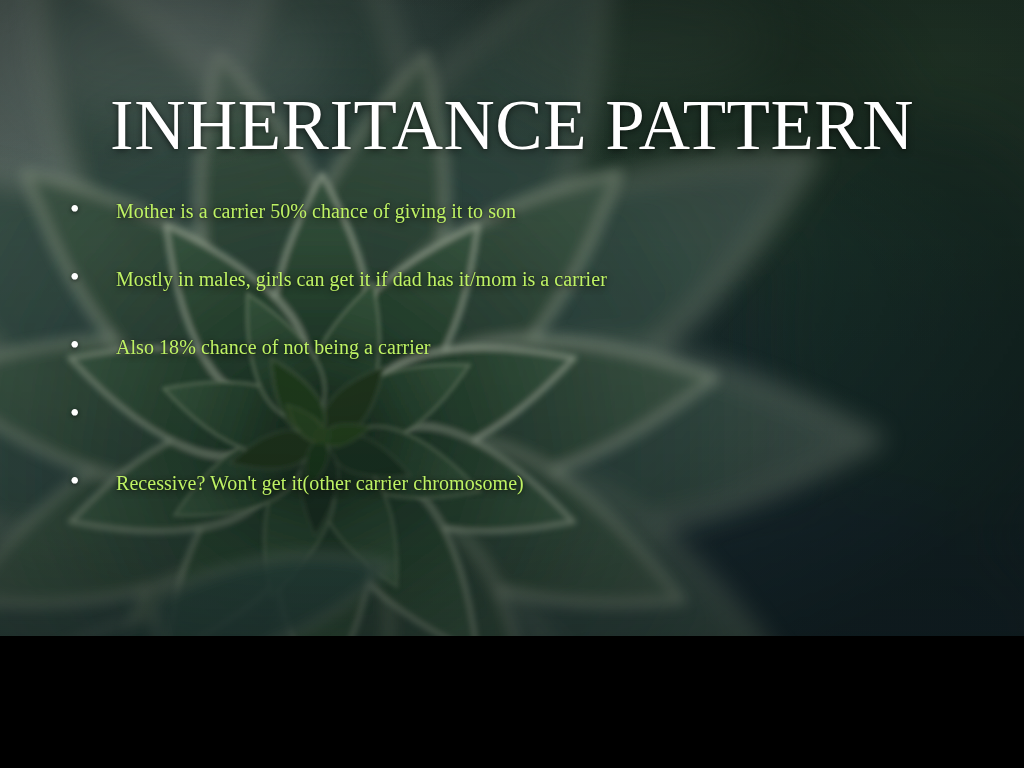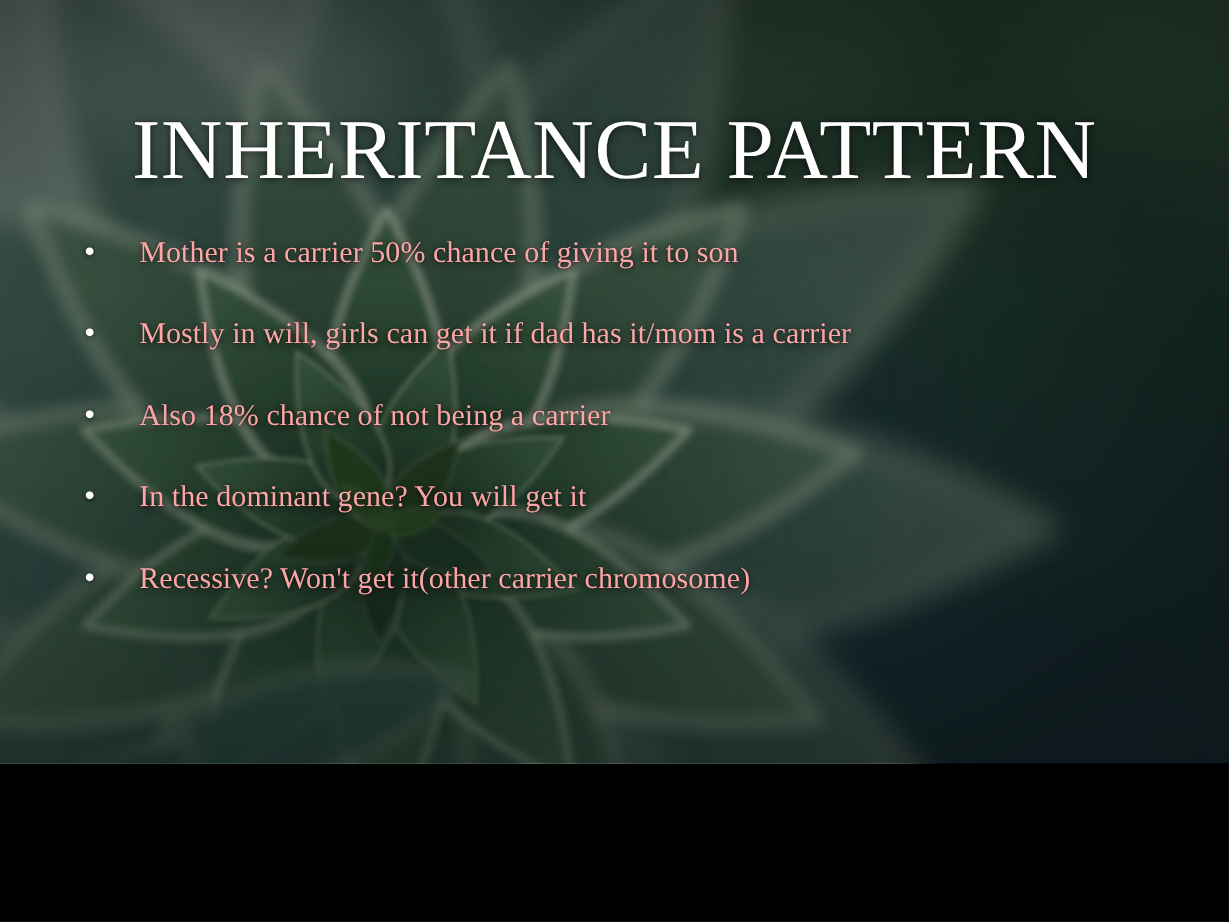--- a/index.html
+++ b/index.html
@@ -72,22 +72,22 @@
     flex: 0 0 54px;
     color: #ffffff;
     font-size: 27px;
     line-height: 1;
     text-align: left;
     padding-left: 8px;
     box-sizing: border-box;
     text-shadow: 0 1px 4px rgba(0,0,0,0.6);
   }
   .bullet-text {
-    color: #fca5a5;
-    font-size: 25px;
+    color: #bef264;
+    font-size: 20px;
     line-height: 1;
     letter-spacing: 0.05px;
     text-shadow: 0 2px 6px rgba(0,0,0,0.60), 0 0 2px rgba(0,0,0,0.40);
     white-space: nowrap;
   }
 </style>
 </head>
 <body>
 
 <div id="slide">
@@ -374,31 +374,30 @@
 
     <ul id="bullets" style="list-style:none;margin:0;padding:0;">
 
       <li class="bullet-row">
         <span class="bullet-dot">•</span>
         <span class="bullet-text">Mother is a carrier 50% chance of giving it to son</span>
       </li>
 
       <li class="bullet-row">
         <span class="bullet-dot">•</span>
-        <span class="bullet-text">Mostly in will, girls can get it if dad has it/mom is a carrier</span>
+        <span class="bullet-text">Mostly in males, girls can get it if dad has it/mom is a carrier</span>
       </li>
 
       <li class="bullet-row">
         <span class="bullet-dot">•</span>
         <span class="bullet-text">Also 18% chance of not being a carrier</span>
       </li>
 
       <li class="bullet-row">
         <span class="bullet-dot">•</span>
-        <span class="bullet-text">In the dominant gene? You will get it</span>
       </li>
 
       <li class="bullet-row">
         <span class="bullet-dot">•</span>
         <span class="bullet-text">Recessive? Won't get it(other carrier chromosome)</span>
       </li>
 
     </ul>
   </div>
 </div>

